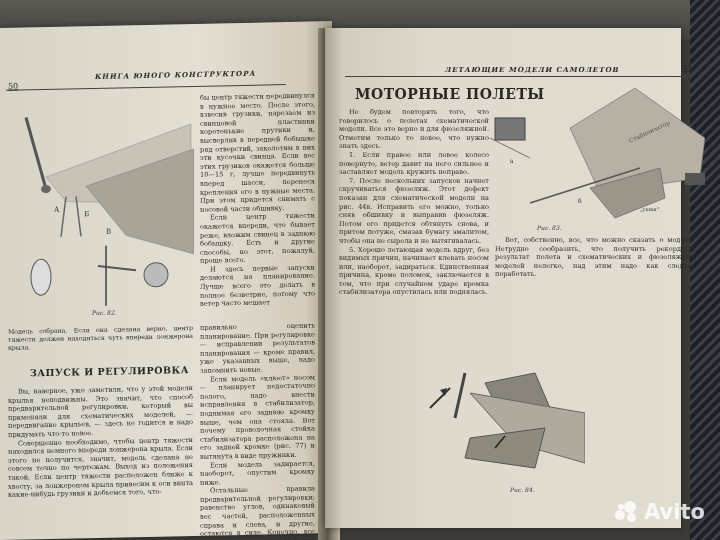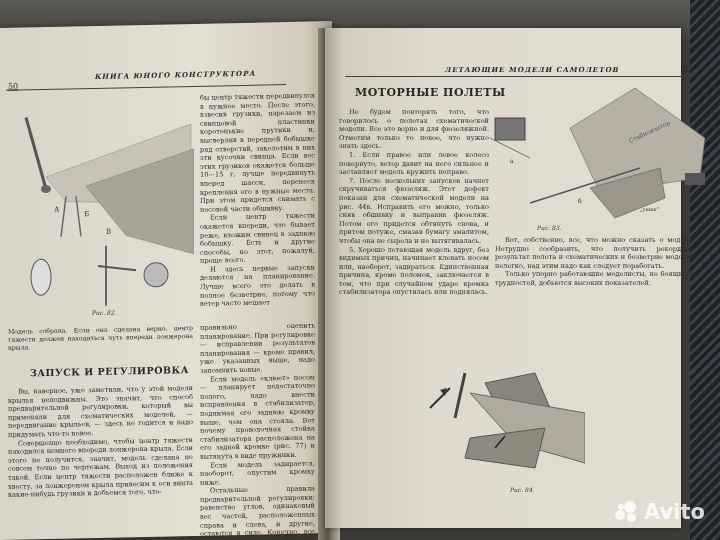--- a/index.html
+++ b/index.html
@@ -88,21 +88,21 @@
   </div>
 </div>
 
 <div class="gutter"></div>
 
 <div class="page-right">
   <span class="runhead" style="left:120px;top:37px;">ЛЕТАЮЩИЕ МОДЕЛИ САМОЛЕТОВ</span>
   <span class="pagenum" style="left:358px;top:35px;">51</span>
   <div class="rule" style="left:20px;top:48px;width:340px;"></div>
 
-  <div class="heading" style="left:30px;top:58px;font-size:11px;">МОТОРНЫЕ ПОЛЕТЫ</div>
+  <div class="heading" style="left:30px;top:58px;font-size:14px;">МОТОРНЫЕ ПОЛЕТЫ</div>
 
   <div class="col" style="left:14px;top:80px;width:150px;">
     <p>Не будем повторять того, что говорилось о полетах схематической модели. Все это верно и для фюзеляжной. Отметим только то новое, что нужно знать здесь.</p>
     <p>1. Если правое или левое колесо повернуто, ветер давит на него сильнее и заставляет модель кружить неправо.</p>
     <p>7. После нескольких запусков начнет скручиваться фюзеляж. Этот дефект показан для схематической модели на рис. 44в. Исправить его можно, только сняв обшивку и выправив фюзеляж. Потом его придется обтянуть снова, и притом потуже, смазав бумагу эмалитом, чтобы она не сырела и не вытягивалась.</p>
     <p>5. Хорошо летающая модель вдруг, без видимых причин, начинает клевать носом или, наоборот, задираться. Единственная причина, кроме поломок, заключается в том, что при случайном ударе кромка стабилизатора опустилась или поднялась.</p>
   </div>
 
   <svg class="fig" style="left:165px;top:55px;" width="215" height="150" viewBox="0 0 215 150">
     <rect x="5" y="35" width="30" height="22" fill="#777" stroke="#444"></rect>
@@ -112,22 +112,21 @@
     <rect x="195" y="90" width="20" height="12" fill="#555"></rect>
     <line x1="40" y1="120" x2="150" y2="85" stroke="#555" stroke-width="1.4"></line>
     <text x="140" y="60" font-size="6" fill="#555" transform="rotate(-25 140 60)">Стабилизатор</text>
     <text x="20" y="80" font-size="6" fill="#333">а</text>
     <text x="88" y="120" font-size="6" fill="#333">б</text>
     <text x="150" y="128" font-size="5" fill="#333">„ушки"</text>
   </svg>
   <span class="caption" style="left:212px;top:196px;">Рис. 83.</span>
 
   <div class="col" style="left:170px;top:208px;width:200px;">
-    <p>Вот, собственно, все, что можно сказать о модели. Нетрудно сообразить, что получить рекордный результат полета и схематических и безветрие моделей нелегко, над этим надо как следует поработать.</p>
-    <p>Только упорно работающие моделисты, не боящиеся трудностей, добьются высоких показателей.</p>
+    <p>Вот, собственно, все, что можно сказать о модели. Нетрудно сообразить, что получить рекордный результат полета и схематических и фюзеляжных моделей нелегко, над этим надо как следует поработать.</p>
   </div>
 
   <svg class="fig" style="left:100px;top:340px;" width="160" height="115" viewBox="0 0 160 115">
     <line x1="5" y1="40" x2="25" y2="20" stroke="#333" stroke-width="2"></line>
     <polygon points="22,20 15,22 20,28" fill="#333"></polygon>
     <polygon points="60,15 110,5 125,40 75,45" fill="#8a857a" stroke="#555"></polygon>
     <line x1="40" y1="5" x2="30" y2="50" stroke="#444" stroke-width="3"></line>
     <polygon points="45,25 160,45 160,95 90,75" fill="#b0aa9e" stroke="#666"></polygon>
     <polygon points="45,70 120,60 110,100 40,90" fill="#8f8a7e" stroke="#555"></polygon>
     <line x1="70" y1="80" x2="80" y2="68" stroke="#222" stroke-width="1.5"></line>

